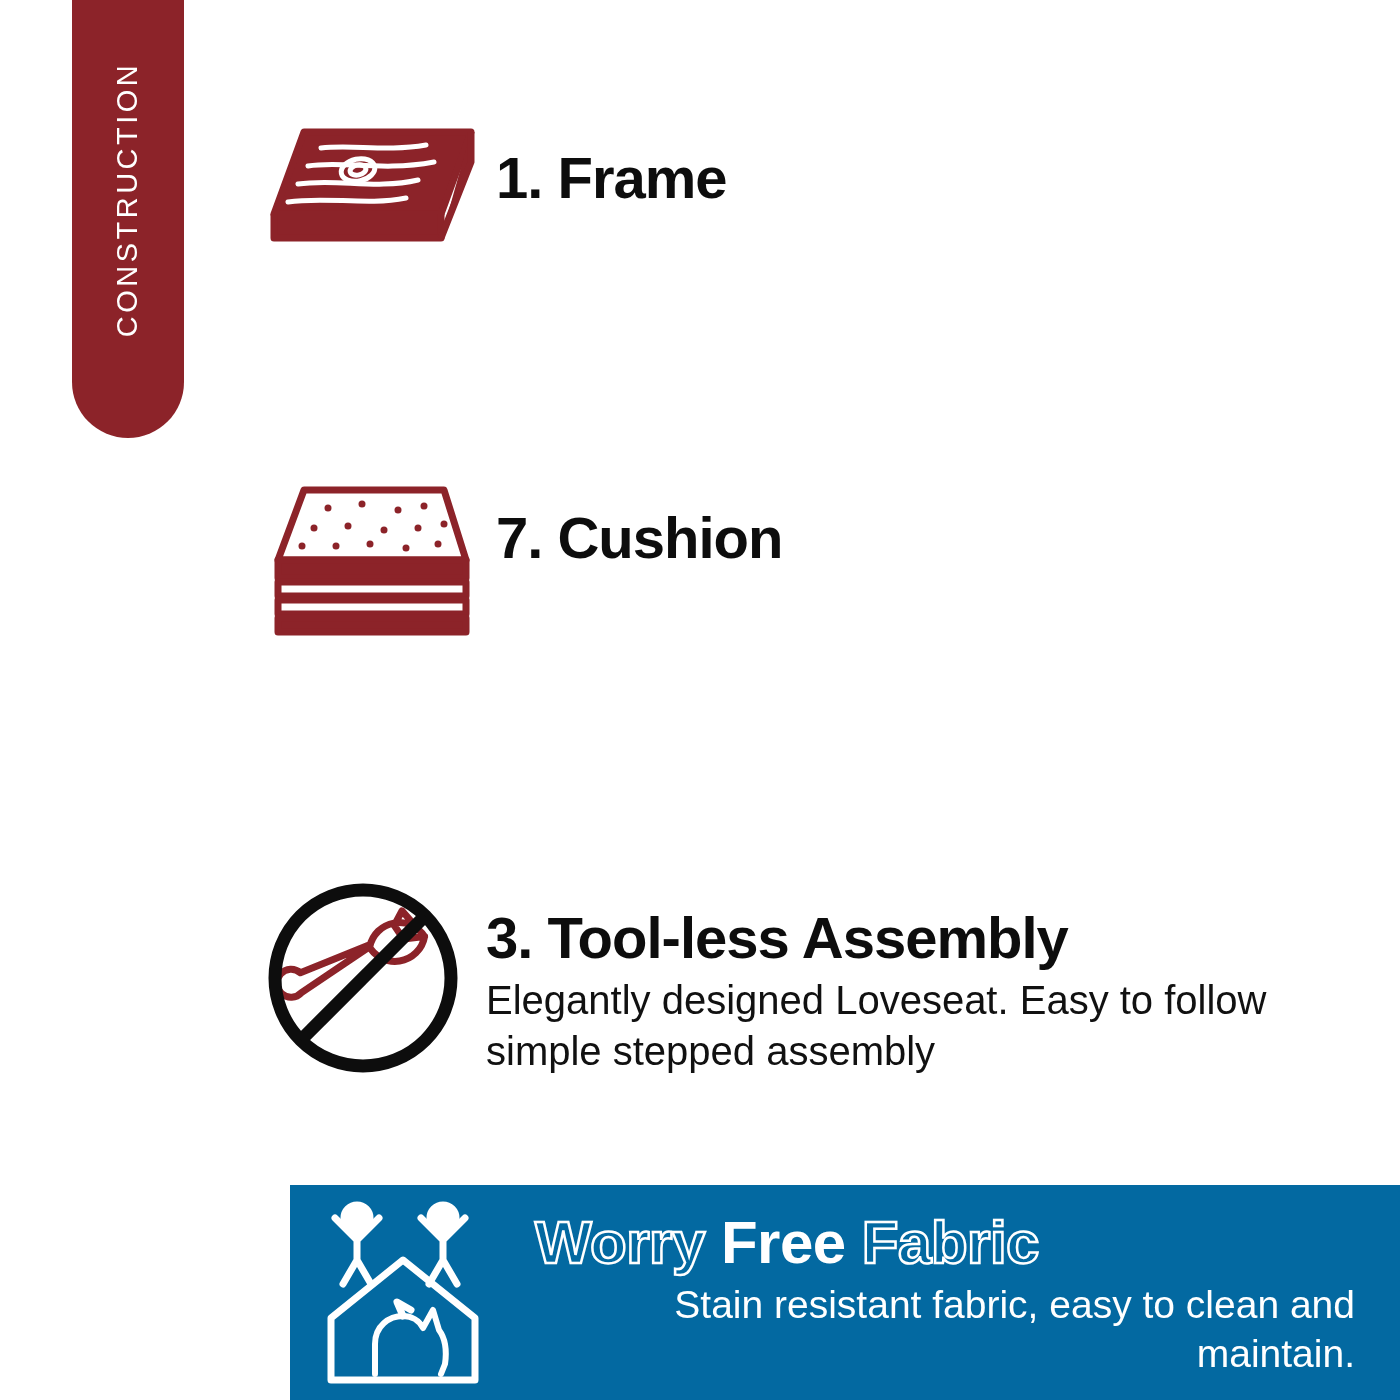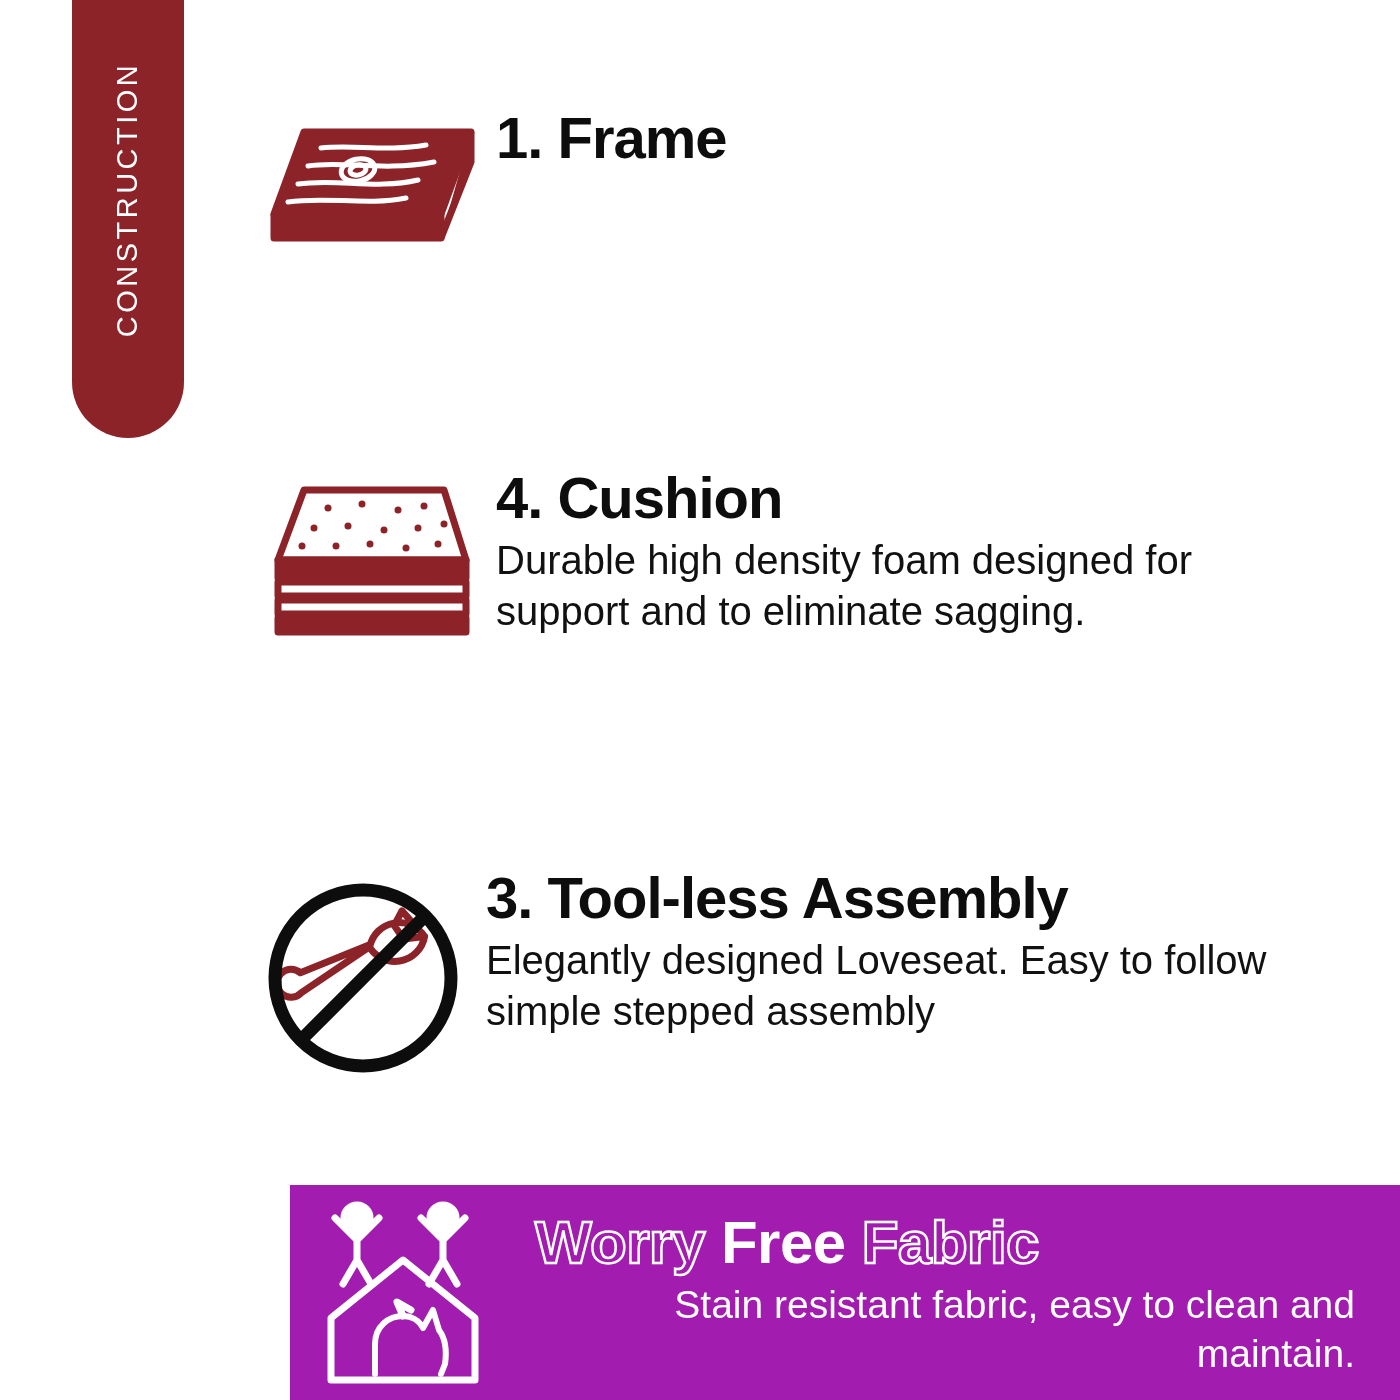--- a/index.html
+++ b/index.html
@@ -47,20 +47,21 @@
   .feature .icon-wrap {
     width: 230px;
     flex: 0 0 230px;
     display: flex;
     align-items: flex-start;
     justify-content: center;
     padding-top: 10px;
   }
   .feature .text-wrap {
     padding-left: 8px;
+    margin-top: 40px;
   }
   .feature .f-title {
     font-family: "Liberation Sans", sans-serif;
     font-weight: bold;
     font-size: 58px;
     line-height: 1.05;
     color: #0d0d0d;
     margin: 0 0 6px 0;
     letter-spacing: -1px;
   }
@@ -78,21 +79,21 @@
   #feature-assembly { left: 248px; top: 868px; }
   #feature-assembly .f-desc { max-width: 800px; }
 
   
   .banner {
     position: absolute;
     left: 290px;
     top: 1185px;
     width: 1110px;
     height: 215px;
-    background: #a21caf;
+    background: #0369a1;
     display: flex;
     align-items: center;
   }
   .banner .icon-wrap {
     width: 235px;
     flex: 0 0 235px;
     display: flex;
     align-items: center;
     justify-content: center;
   }
@@ -179,22 +180,21 @@
         <circle cx="178" cy="46" r="3.5"></circle>
         <circle cx="36" cy="68" r="3.5"></circle>
           <circle cx="70" cy="68" r="3.5"></circle>
         <circle cx="104" cy="66" r="3.5"></circle>
           <circle cx="140" cy="70" r="3.5"></circle>
         <circle cx="172" cy="66" r="3.5"></circle>
       </g>
     </svg>
   </div>
   <div class="text-wrap">
-    <h2 class="f-title">4.  Cushion</h2>
-    <p class="f-desc">Durable high density foam designed for support and to eliminate sagging.</p>
+    <h2 class="f-title">7.  Cushion</h2>
   </div>
 </div>
 
 <div class="feature" id="feature-assembly">
   <div class="icon-wrap">
     <svg width="200" height="200" viewBox="0 0 200 200">
       <g transform="rotate(42 100 100)">
         <path d="M118 28 a30 30 0 0 0 -34 44 L64 152 a14 14 0 0 1 -14 14 a14 14 0 0 1 -14 -14 a14 14 0 0 1 14 -14 L82 72 a30 30 0 0 0 36 -44 L104 44 L88 40 L84 24 Z" fill="none" stroke="#8C2329" stroke-width="7" stroke-linejoin="round"></path>
       </g>
       <circle cx="100" cy="100" r="88" fill="none" stroke="#0d0d0d" stroke-width="13"></circle>

